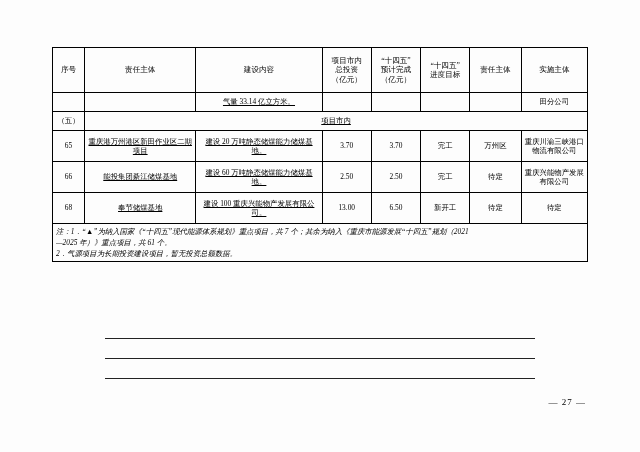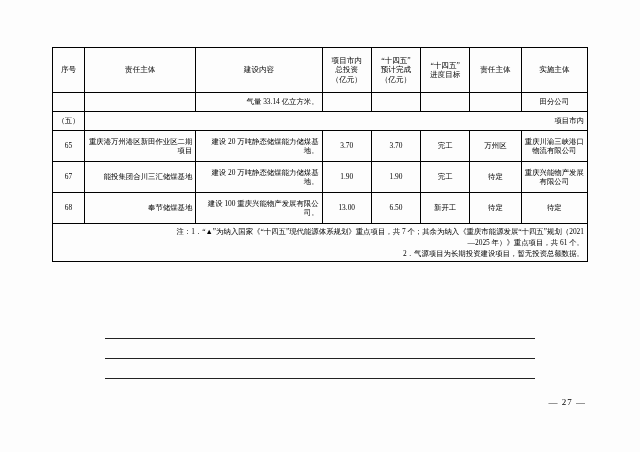--- a/index.html
+++ b/index.html
@@ -37,29 +37,30 @@
     padding: 2px 3px;
     vertical-align: middle;
     font-weight: normal;
   }
   .hdr td {
     text-align: center;
     height: 40px;
     font-size: 7.6px;
   }
   .c-center { text-align: center; }
-  .c-left { text-align: right; }
+  .c-left { text-align: center; text-decoration: underline; }
   .row-body td { height: 26px; }
   .row-unit td { height: 14px; }
   .row-group td { height: 14px; }
   .note-cell {
-    text-align: right;
+    text-align: left;
     font-size: 7.4px;
     line-height: 1.5;
     padding: 3px 5px 4px 5px;
+    font-style: italic;
   }
   .note-line { display: block; white-space: pre-wrap; }
   .rule {
     position: absolute;
     left: 105px;
     width: 430px;
     height: 0;
     border-top: 1.1px solid #222222;
   }
   .rule.r1 { top: 338px; }
@@ -135,31 +136,31 @@
         <td class="c-center">65</td>
         <td class="c-left">重庆港万州港区新田作业区二期项目</td>
         <td class="c-left">建设 20 万吨静态储煤能力储煤基地。</td>
         <td class="c-center">3.70</td>
         <td class="c-center">3.70</td>
         <td class="c-center">完工</td>
         <td class="c-center">万州区</td>
         <td class="c-center">重庆川渝三峡港口物流有限公司</td>
       </tr>
 
-
       <tr class="row-body">
-        <td class="c-center">67</td>
-        <td class="c-left">能投集团合川三汇储煤基地</td>
-        <td class="c-left">建设 20 万吨静态储煤能力储煤基地。</td>
-        <td class="c-center">1.90</td>
-        <td class="c-center">1.90</td>
+        <td class="c-center">66</td>
+        <td class="c-left">能投集团綦江储煤基地</td>
+        <td class="c-left">建设 60 万吨静态储煤能力储煤基地。</td>
+        <td class="c-center">2.50</td>
+        <td class="c-center">2.50</td>
         <td class="c-center">完工</td>
         <td class="c-center">待定</td>
         <td class="c-center">重庆兴能物产发展有限公司</td>
       </tr>
+
 
       <tr class="row-body">
         <td class="c-center">68</td>
         <td class="c-left">奉节储煤基地</td>
         <td class="c-left">建设 100 重庆兴能物产发展有限公司。</td>
         <td class="c-center">13.00</td>
         <td class="c-center">6.50</td>
         <td class="c-center">新开工</td>
         <td class="c-center">待定</td>
         <td class="c-center">待定</td>

